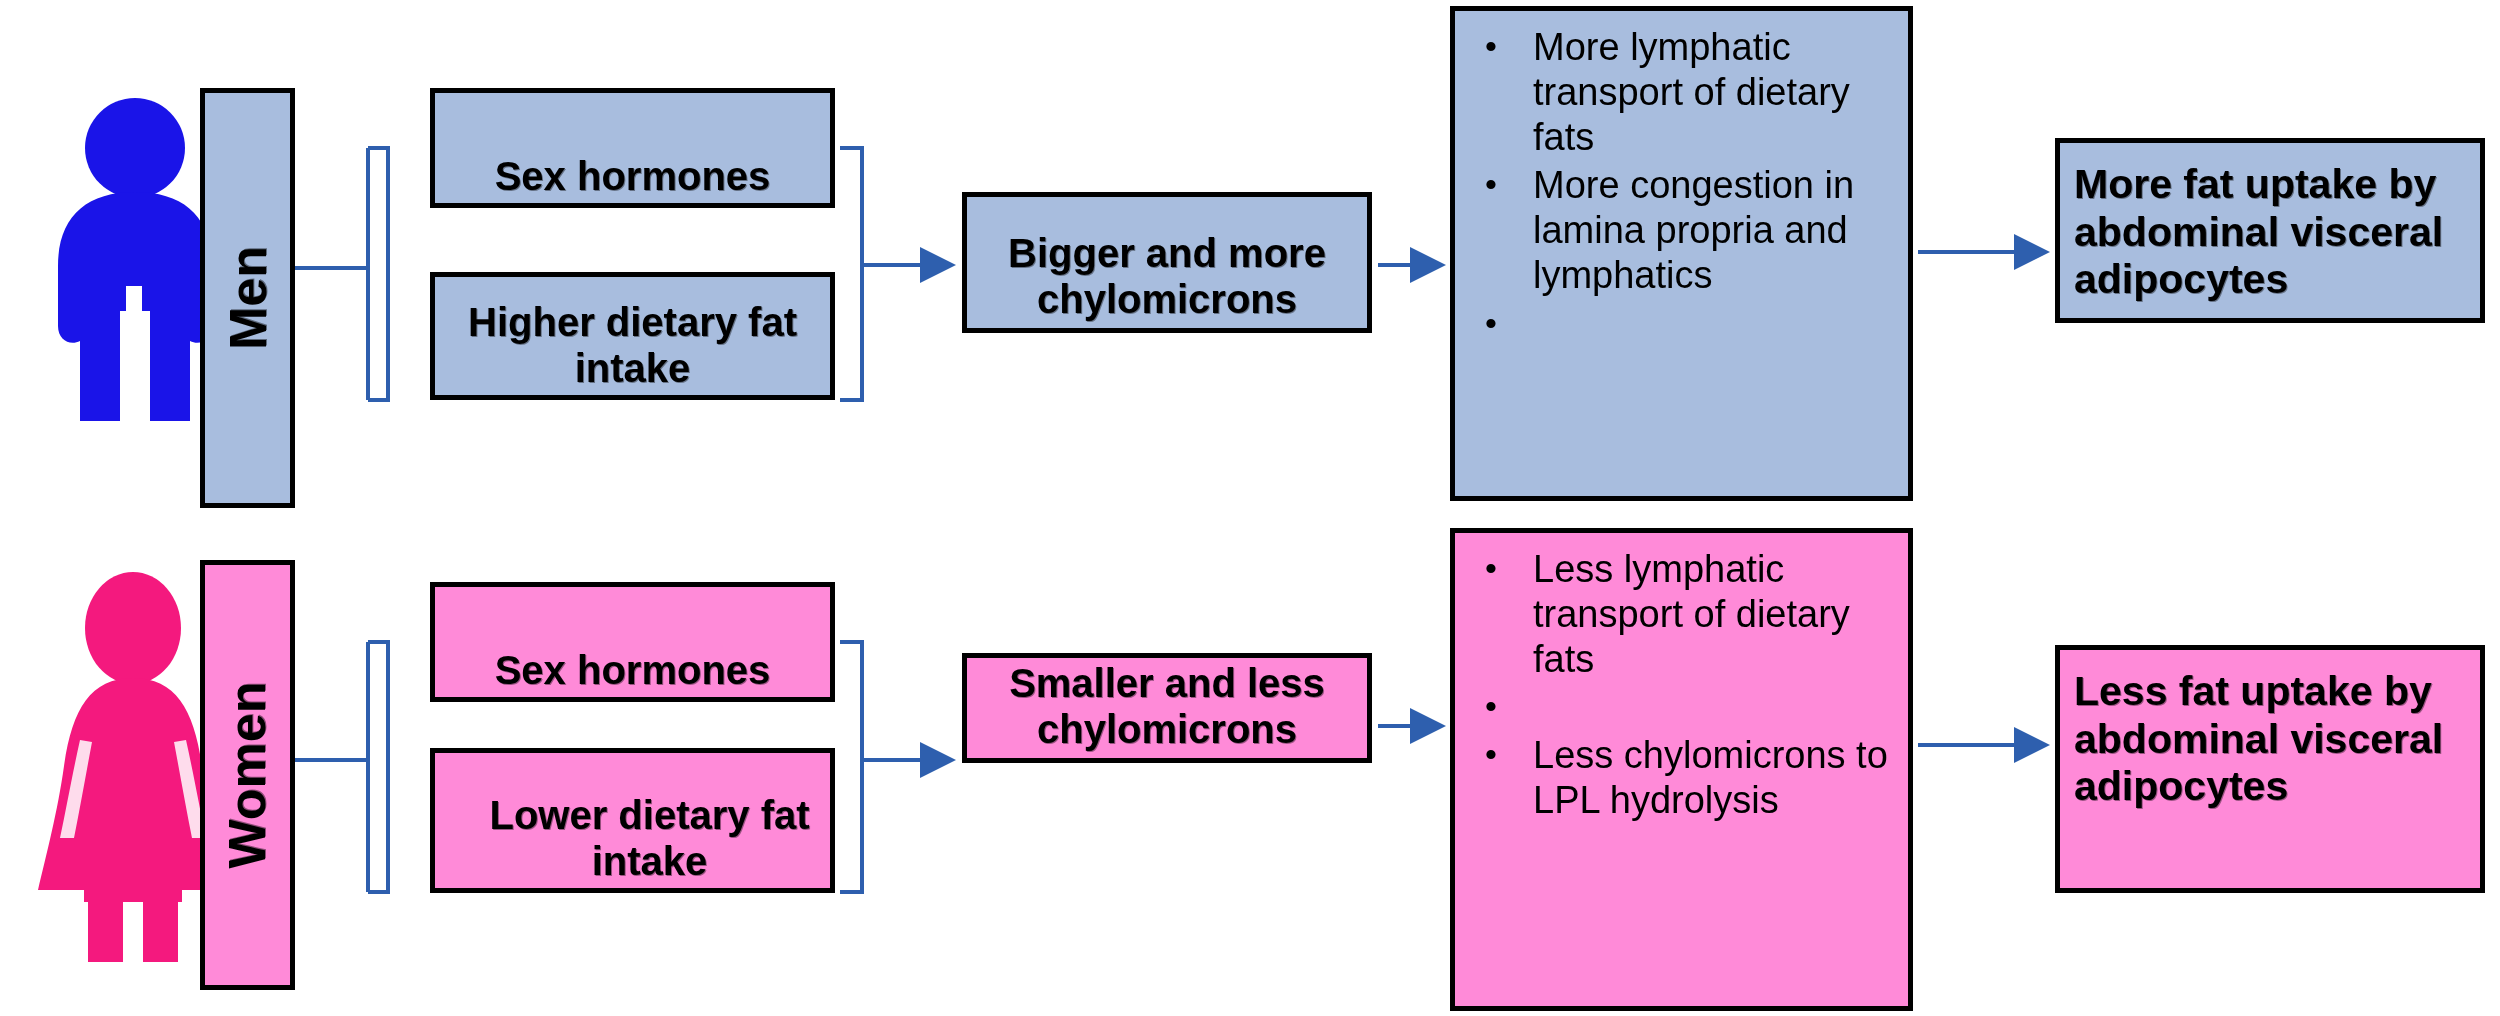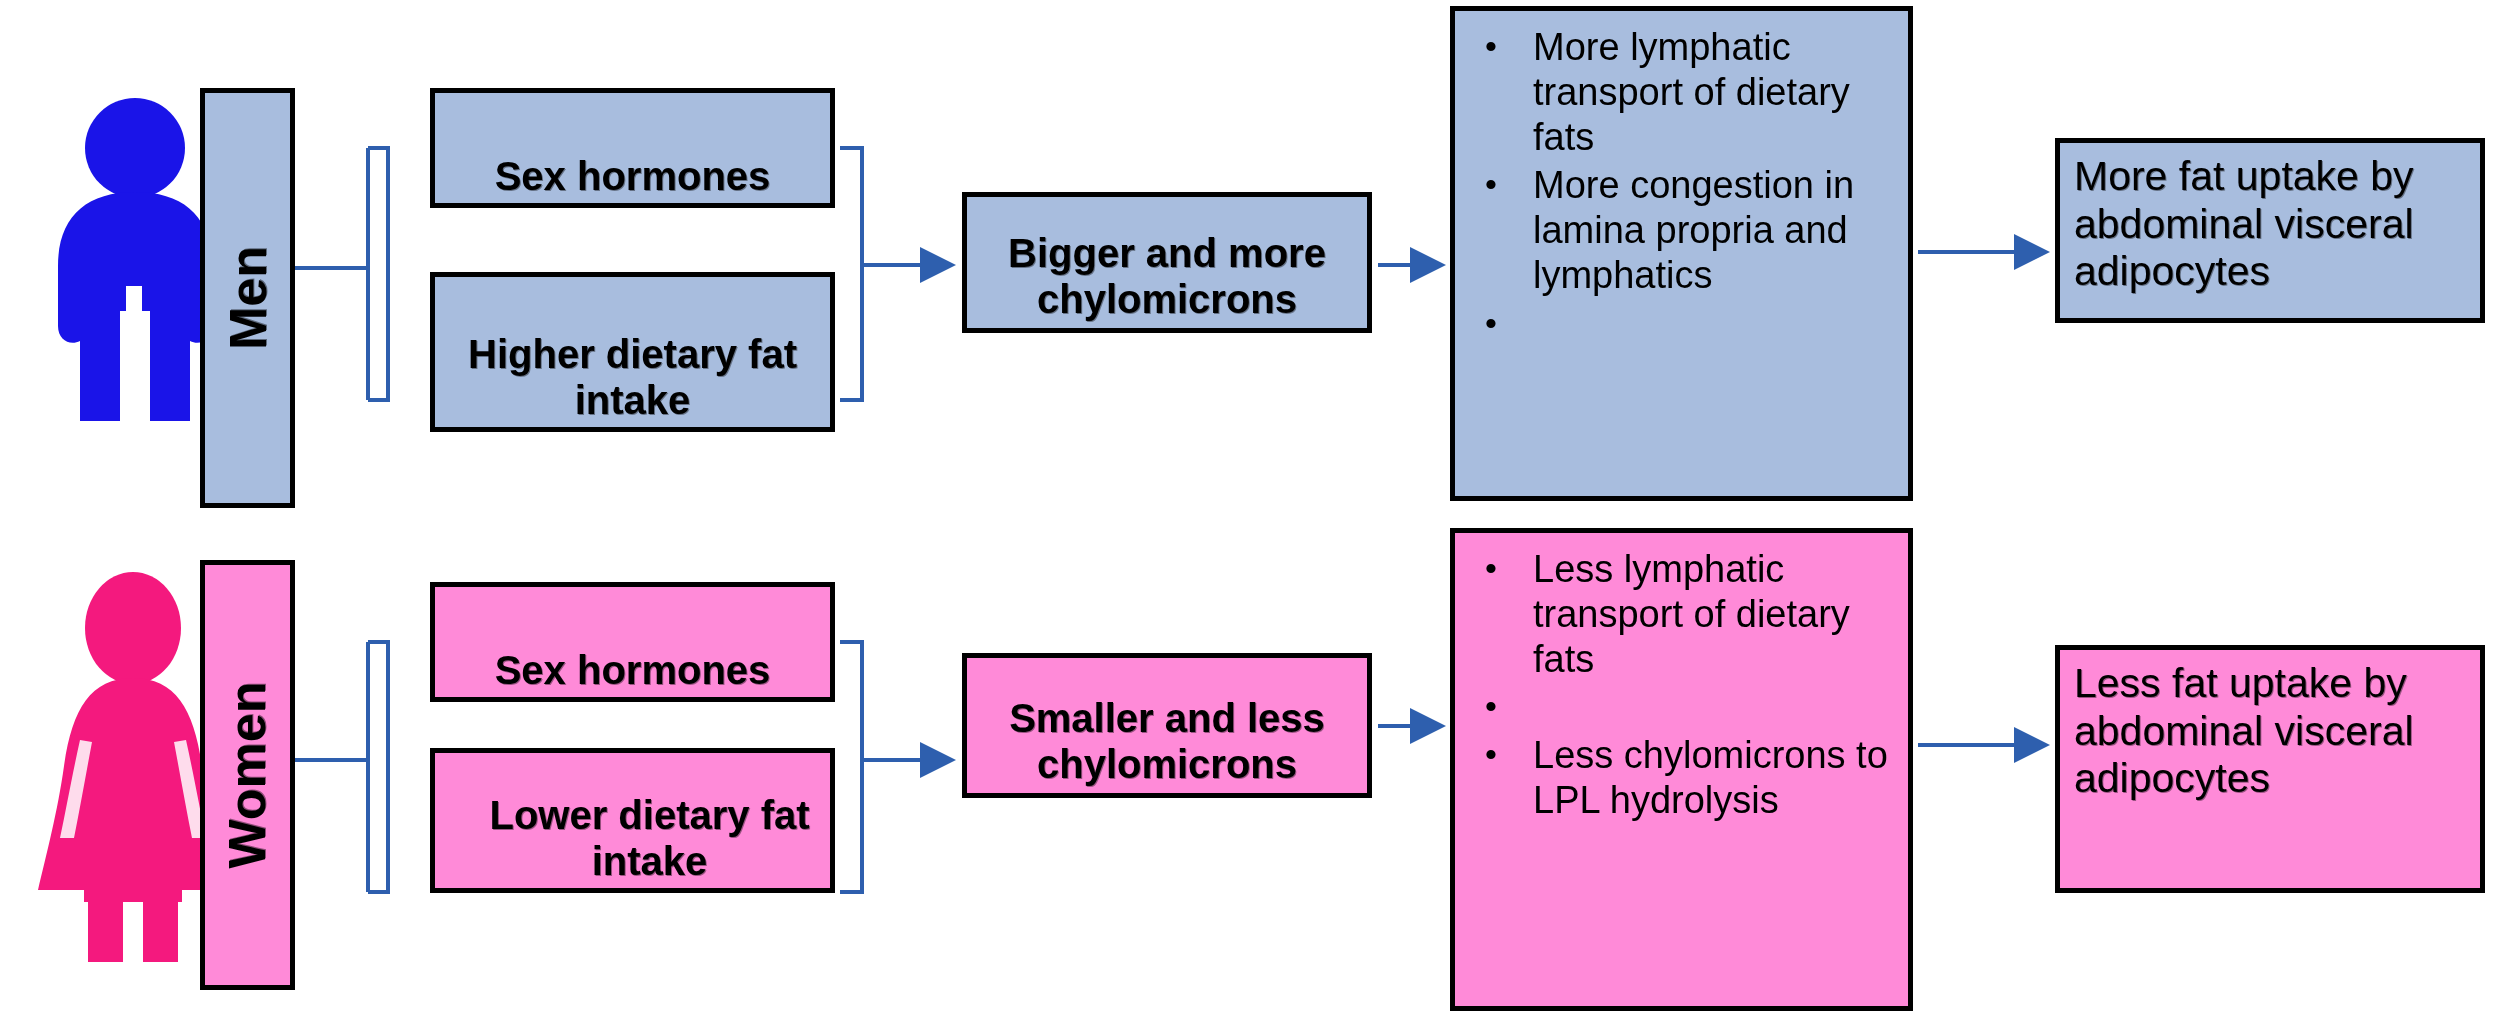--- a/index.html
+++ b/index.html
@@ -54,28 +54,28 @@
     color: #000;
     line-height: 1.15;
     text-shadow: 1px 1px 0 rgba(0,0,0,0.4);
   }
   .node.blue { background: #a8bdde; }
   .node.pink { background: #ff8ad8; }
 
   
   .factor { width: 405px; font-size: 40px; padding: 4px 10px; }
   .f-men-1   { left: 430px; top: 88px;  height: 120px; }
-  .f-men-2   { left: 430px; top: 272px; height: 160px; }
+  .f-men-2   { left: 430px; top: 272px; height: 128px; }
   .f-wom-1   { left: 430px; top: 582px; height: 120px; }
   .f-wom-2   { left: 430px; top: 748px; height: 145px; padding-left: 44px; }
 
   
   .chylo { width: 410px; font-size: 40px; padding: 6px 14px; }
   .c-men { left: 962px; top: 192px; height: 141px; }
-  .c-wom { left: 962px; top: 653px; height: 145px; }
+  .c-wom { left: 962px; top: 653px; height: 110px; }
 
   
   .bullets {
     position: absolute;
     border: 5px solid #000;
     padding: 14px 18px 14px 22px;
   }
   .bullets.blue { background: #a8bdde; }
   .bullets.pink { background: #ff8ad8; }
   .b-men { left: 1450px; top: 6px;   width: 463px; height: 495px; }
@@ -95,22 +95,22 @@
     line-height: 1.28;
     text-align: left;
     padding-left: 8px;
   }
   .bullets li .txt { flex: 1 1 auto; }
 
   
   .outcome {
     position: absolute;
     border: 5px solid #000;
-    padding: 10px 14px;
-    font-weight: normal;
+    padding: 18px 14px;
+    font-weight: bold;
     font-size: 41px;
     line-height: 1.16;
     color: #000;
     text-shadow: 1px 1px 0 rgba(0,0,0,0.4);
   }
   .outcome.blue { background: #a8bdde; }
   .outcome.pink { background: #ff8ad8; }
   .o-men { left: 2055px; top: 138px; width: 430px; height: 185px; }
   .o-wom { left: 2055px; top: 645px; width: 430px; height: 248px; }
 

